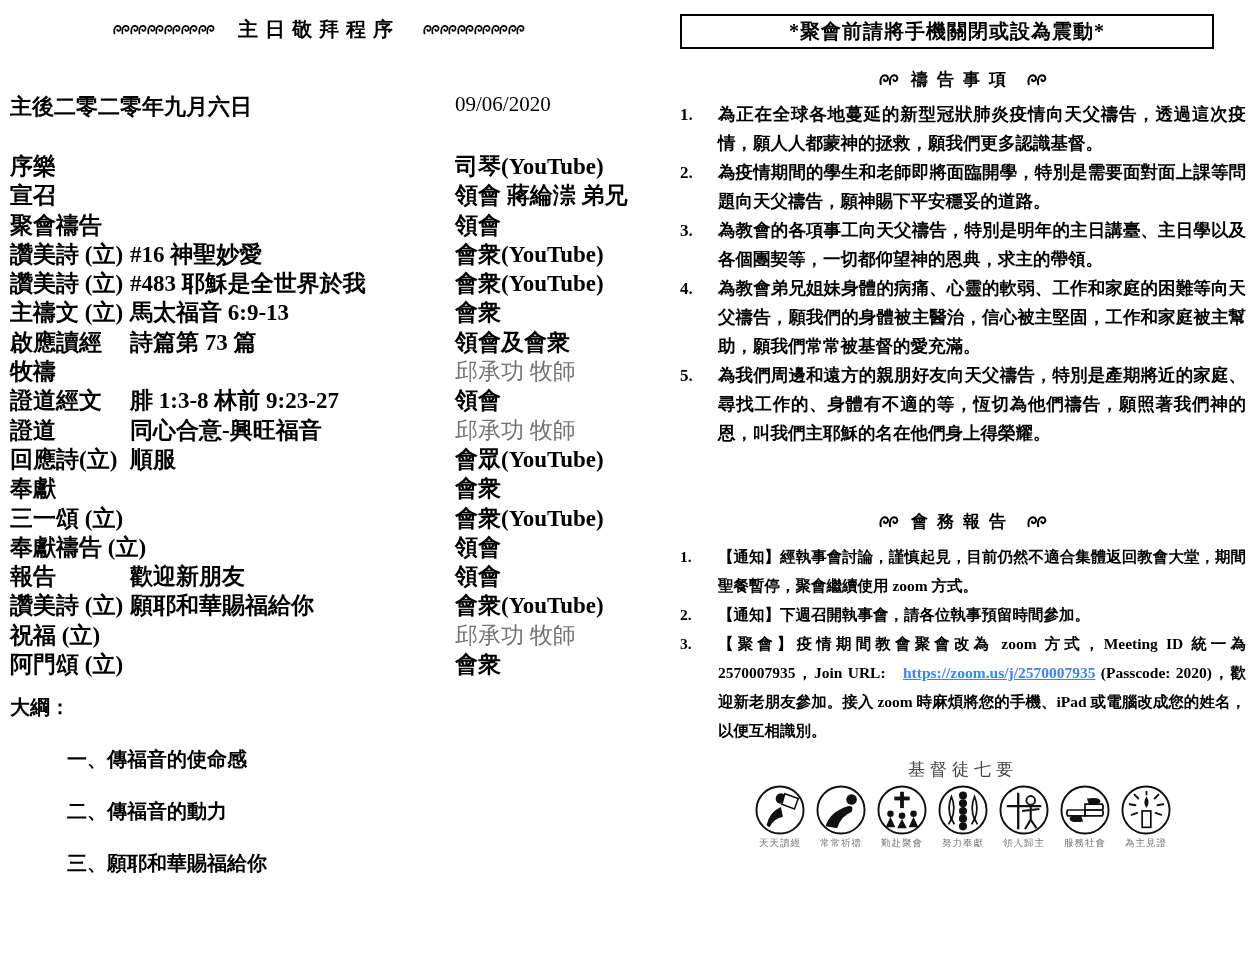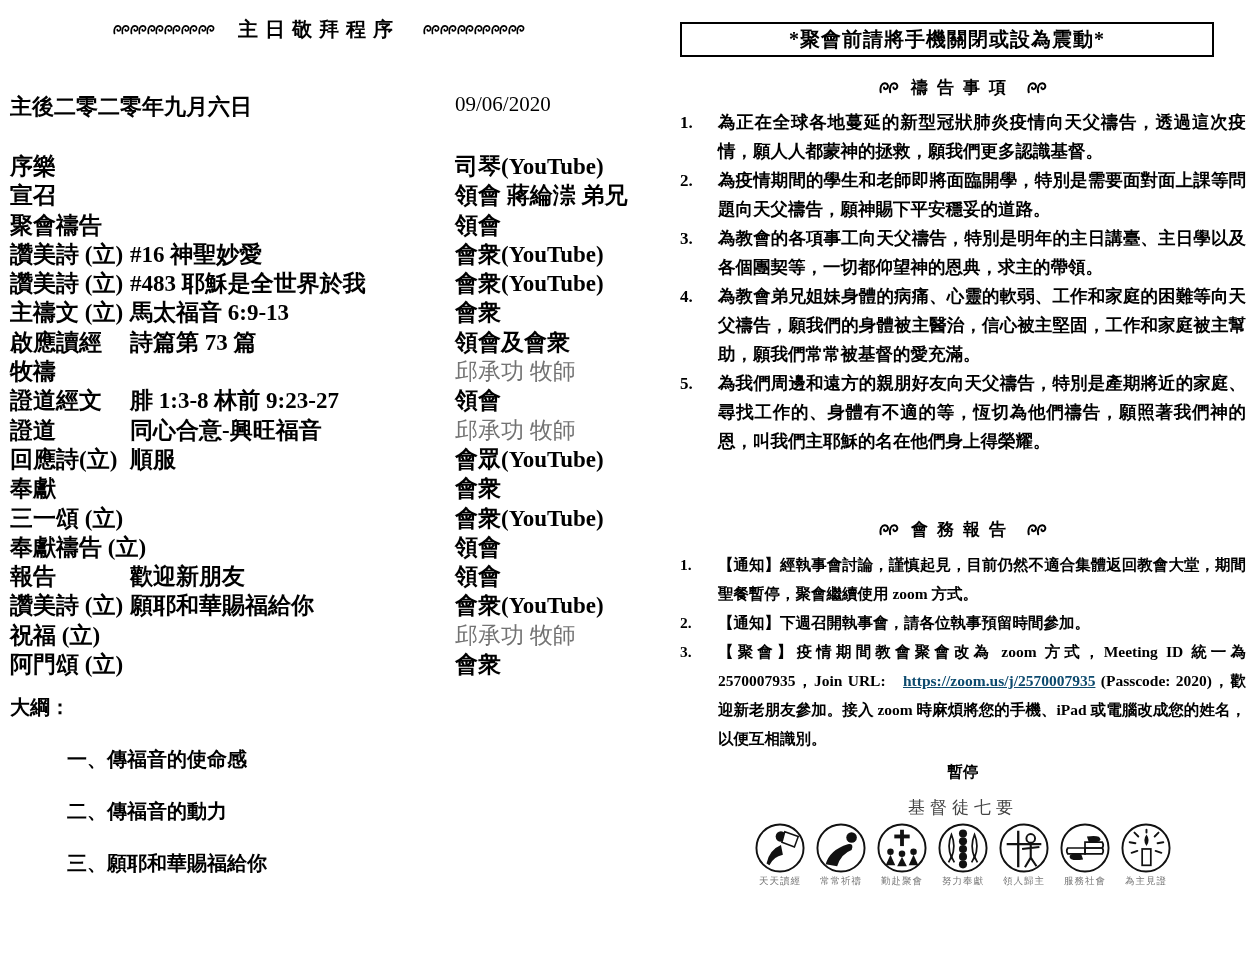--- a/index.html
+++ b/index.html
@@ -1,19 +1,19 @@
 <!DOCTYPE html>
 <html><head>
 <meta charset="utf-8">
 <style>
   html,body{margin:0;padding:0;background:#fff;}
   body{width:1254px;height:966px;overflow:hidden;position:relative;
        font-family:"Liberation Serif","DejaVu Serif",serif;color:#000;}
   .col-left{position:absolute;left:10px;top:0;width:618px;}
-  .col-right{position:absolute;left:680px;top:8px;width:566px;}
+  .col-right{position:absolute;left:680px;top:0;width:566px;}
 
   
   .orn-chain{display:inline-flex;align-items:center;gap:0;}
   .orn{width:17px;height:11px;display:inline-block;}
   .orn.big{width:20px;height:13px;}
 
   
   .title-row{margin-top:16px;display:flex;justify-content:center;align-items:center;gap:23px;}
   .main-title{font-size:20px;font-weight:bold;letter-spacing:7px;white-space:nowrap;}
   .date-row{margin-top:49px;display:grid;grid-template-columns:445px auto;}
@@ -33,21 +33,21 @@
             font-weight:bold;}
   .sec-head .txt{letter-spacing:9px;white-space:nowrap;}
   .prayer-head{margin-top:19px;}
   .num-list{margin-top:9px;}
   .num-item{display:grid;grid-template-columns:38px auto;}
   .num-item .no{font-size:17px;font-weight:bold;line-height:29px;}
   .num-item .txt{font-size:17.5px;font-weight:bold;line-height:29px;text-align:justify;}
   .ann-head{margin-top:62px;}
   .ann .num-item .no{font-size:15.5px;line-height:29px;}
   .ann .num-item .txt{font-size:15.5px;line-height:29px;}
-  .zoom-link{color:#0c4a6e;text-decoration:underline;padding-left:12px;}
+  .zoom-link{color:#3b82f6;text-decoration:underline;padding-left:12px;}
   .school-head{margin-top:33px;font-size:16.5px;}
   .school-head .txt{letter-spacing:8px;}
   .school-head .orn-chain{gap:1px;}
   .paused{margin-top:9px;text-align:center;font-size:15.5px;font-weight:bold;}
   .seven-title{margin-top:13px;text-align:center;font-size:17px;color:#454545;
                letter-spacing:5px;font-family:"Liberation Sans","DejaVu Sans",sans-serif;}
   .icons-row{margin-top:4px;display:flex;justify-content:center;gap:3px;}
   .icon-cell{width:58px;display:flex;flex-direction:column;align-items:center;}
   .icon-circle{width:50px;height:50px;}
   .icon-label{margin-top:2px;font-size:9.5px;color:#767676;letter-spacing:1px;white-space:nowrap;
@@ -270,21 +270,20 @@
     <div class="num-item">
         <span class="no">2.</span>
         <span class="txt">【通知】下週召開執事會，請各位執事預留時間參加。</span>
       </div>
     <div class="num-item">
       <span class="no">3.</span>
       <span class="txt"><span>【聚會】疫情期間教會聚會改為 zoom 方式，Meeting ID 統一為 2570007935，Join URL: </span><a class="zoom-link" href="#">https://zoom.us/j/2570007935</a><span> (Passcode: 2020)，歡迎新老朋友參加。接入 zoom 時麻煩將您的手機、iPad 或電腦改成您的姓名，以便互相識別。</span></span>
     </div>
   </div>
 
-  <div class="paused">暫停</div>
 
   <div class="seven-title">基督徒七要</div>
 
   <div class="icons-row">
     <div class="icon-cell">
       <svg class="icon-circle" viewBox="0 0 52 52">
         <circle cx="26" cy="26" r="24.5" fill="none" stroke="#111" stroke-width="2"></circle>
         <circle cx="27" cy="14" r="5.5" fill="#111"></circle>
         <path d="M12,42 Q15,28 27,23 L29,33 Q19,35 15,44 Z" fill="#111"></path>
         <path d="M31,9 L45,14 L41,25 L28,20 Z" fill="#fff" stroke="#111" stroke-width="1.6"></path>

